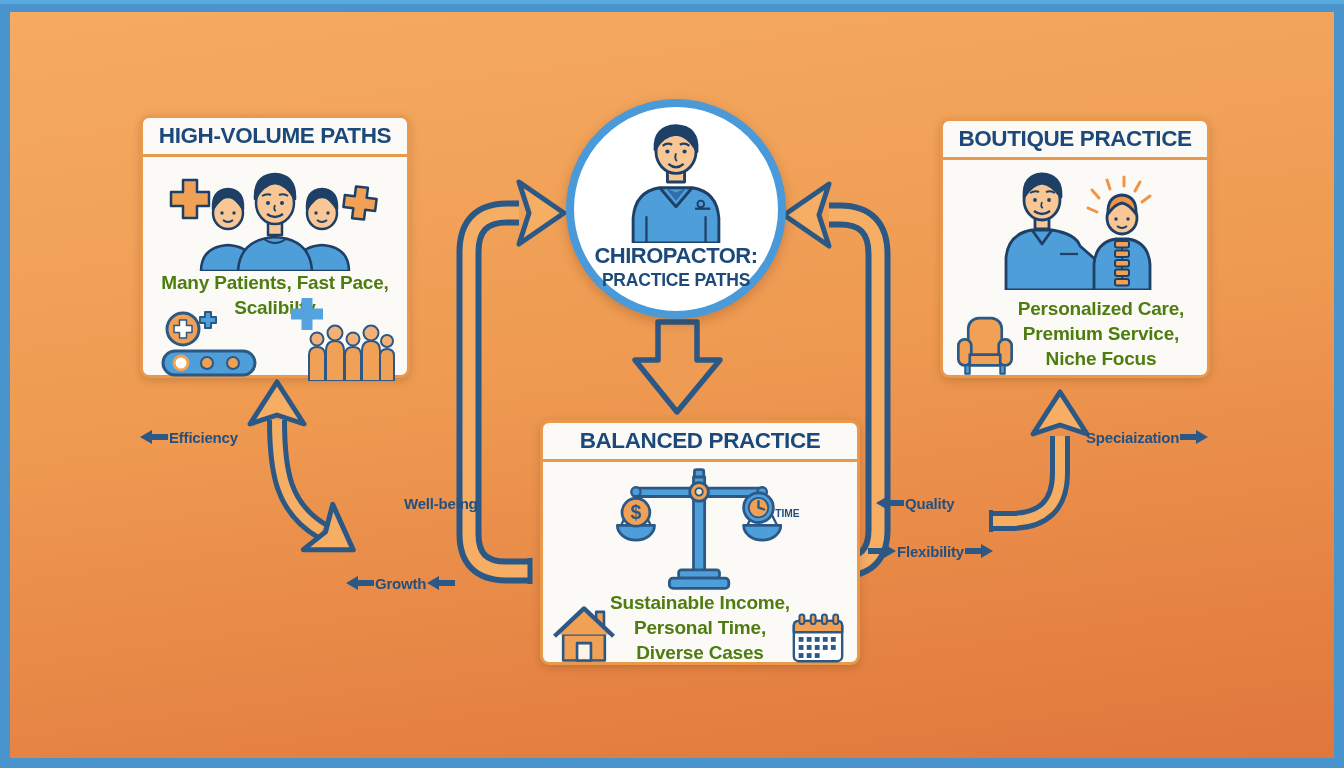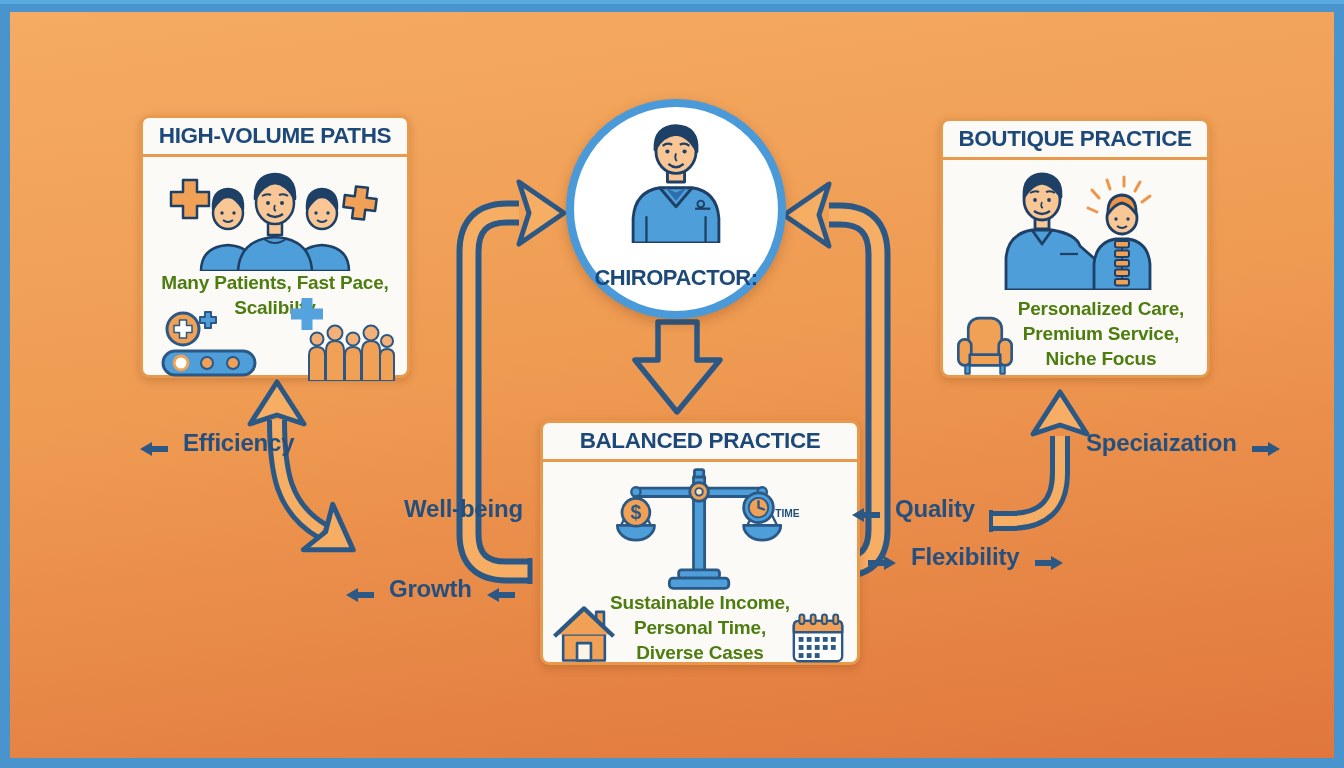--- a/index.html
+++ b/index.html
@@ -31,22 +31,22 @@
   .center-circle{
     position:absolute;left:566px;top:99px;width:220px;height:220px;z-index:2;
     background:#fff;border:8px solid #4a9ad9;border-radius:50%;
     box-shadow:0 4px 12px rgba(90,40,0,.25);box-sizing:border-box;
   }
   .cc-fig{position:absolute;left:50%;top:14px;transform:translateX(-50%);}
   .cc-text{position:absolute;left:0;right:0;bottom:20px;text-align:center;color:#1c4979;}
   .cc-line1{font-size:22px;font-weight:700;letter-spacing:-.5px;}
   .cc-line2{font-size:17.5px;font-weight:600;letter-spacing:-.2px;margin-top:1px;}
   .label{
-    position:absolute;z-index:2;display:flex;align-items:flex-end;gap:15px;
-    color:#24507f;font-weight:700;font-size:24px;white-space:nowrap;letter-spacing:-.2px;
+    position:absolute;z-index:2;display:flex;align-items:flex-start;gap:1px;
+    color:#24507f;font-weight:700;font-size:15px;white-space:nowrap;letter-spacing:-.2px;
   }
   .label svg{flex:0 0 auto;display:block;}
   .icon-abs{position:absolute;}
 </style>
 </head>
 <body>
 
 <div class="canvas">
   <div class="top-highlight"></div>
   <div class="inner-bg"></div>
@@ -293,20 +293,21 @@
         <path d="M 30 128 V 102 Q 32 74 58 70 H 92 Q 118 74 120 102 V 128 Z" fill="#4e9ed9"></path>
         <path d="M 58 70 L 75 90 L 92 70" fill="none"></path>
         <path d="M 64 70 L 75 84 L 86 70 L 75 75 Z" fill="#2f6eae" stroke="none"></path>
         <path d="M 95 92 h 16" fill="none" stroke-width="2.4"></path>
         <circle cx="101" cy="87" r="3.5" fill="none" stroke-width="2"></circle>
         <path d="M 44 128 V 100 M 106 128 V 100" fill="none" stroke-width="2.4"></path>
       </g>
     </svg>
     <div class="cc-text">
       <div class="cc-line1">CHIROPACTOR:</div>
+      <div class="cc-line2">PRACTICE PATHS</div>
     </div>
   </div>
 
   <div class="label" style="left:140px;top:429px;">
     <svg width="28" height="16" viewBox="0 0 28 16">
         <polygon points="0,8 12,1 12,5 28,5 28,11 12,11 12,15" fill="#2b5885"></polygon>
       </svg>
     <span>Efficiency</span>
   </div>
 
@@ -317,21 +318,21 @@
   <div class="label" style="left:346px;top:575px;">
     <svg width="28" height="16" viewBox="0 0 28 16">
         <polygon points="0,8 12,1 12,5 28,5 28,11 12,11 12,15" fill="#2b5885"></polygon>
       </svg>
     <span>Growth</span>
     <svg width="28" height="16" viewBox="0 0 28 16">
         <polygon points="0,8 12,1 12,5 28,5 28,11 12,11 12,15" fill="#2b5885"></polygon>
       </svg>
   </div>
 
-  <div class="label" style="left:852px;top:495px;">
+  <div class="label" style="left:876px;top:495px;">
     <svg width="28" height="16" viewBox="0 0 28 16">
         <polygon points="0,8 12,1 12,5 28,5 28,11 12,11 12,15" fill="#2b5885"></polygon>
       </svg>
     <span>Quality</span>
   </div>
 
   <div class="label" style="left:868px;top:543px;">
     <svg width="28" height="16" viewBox="0 0 28 16">
         <polygon points="28,8 16,1 16,5 0,5 0,11 16,11 16,15" fill="#2b5885"></polygon>
       </svg>

